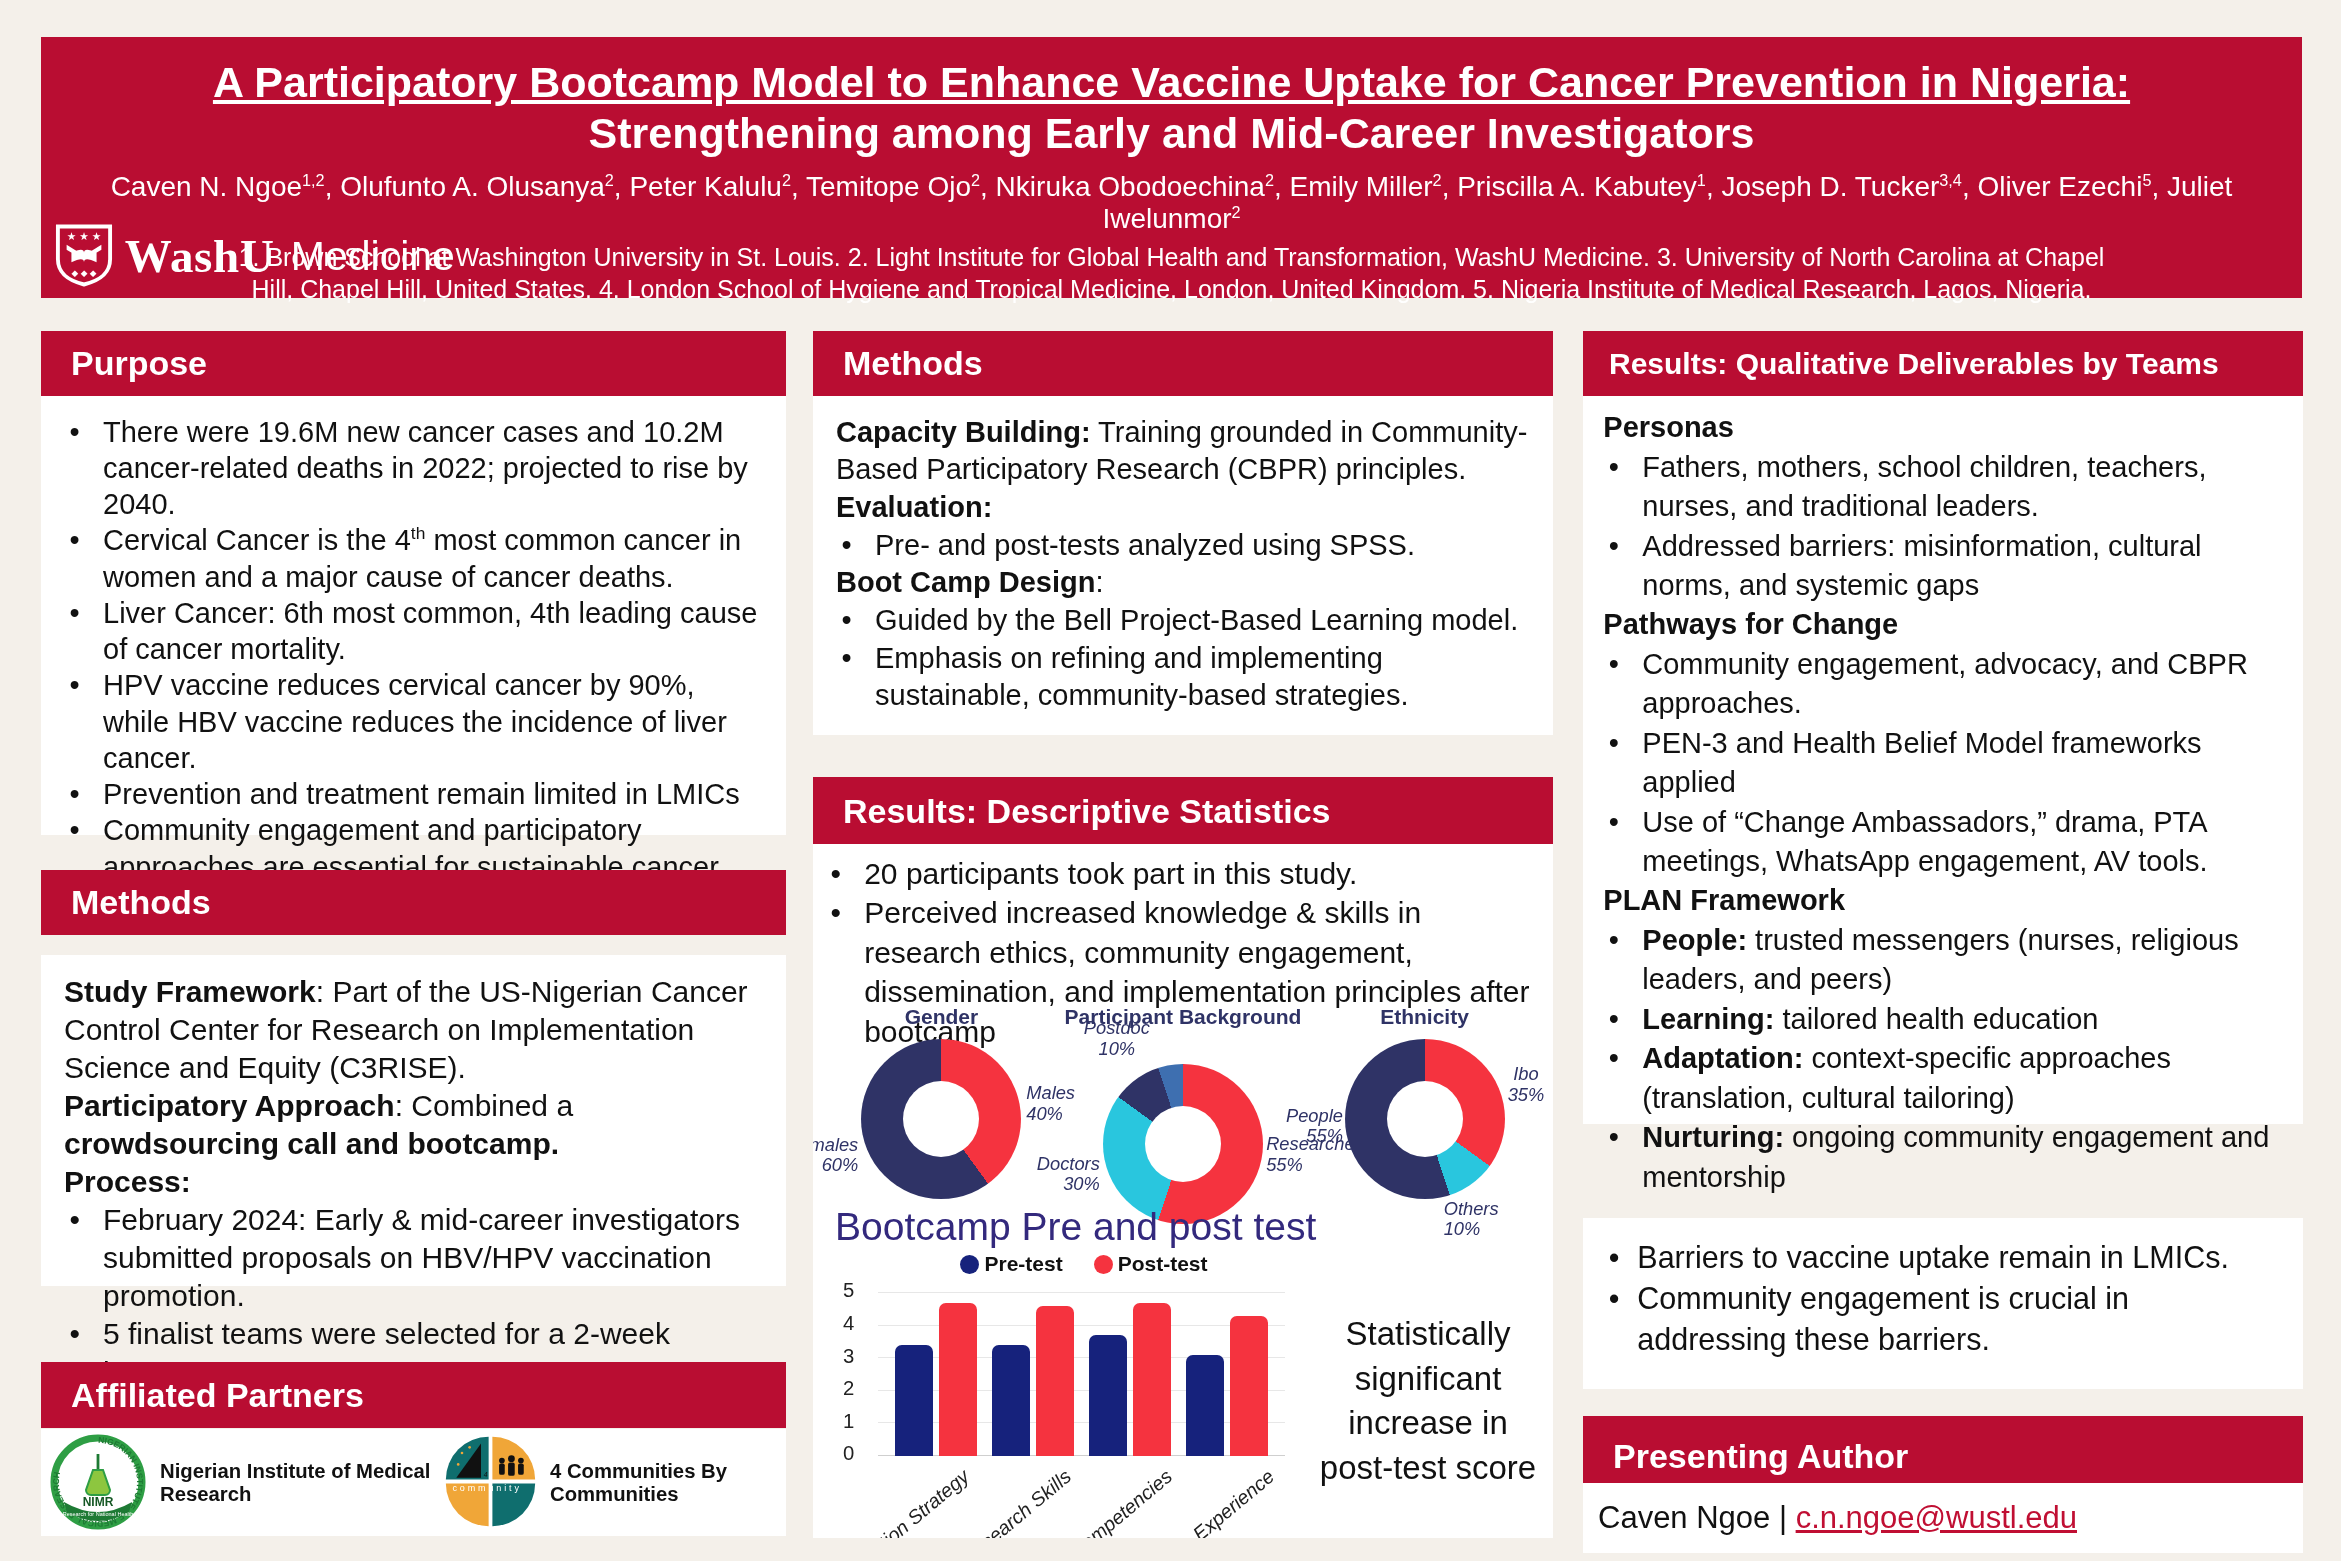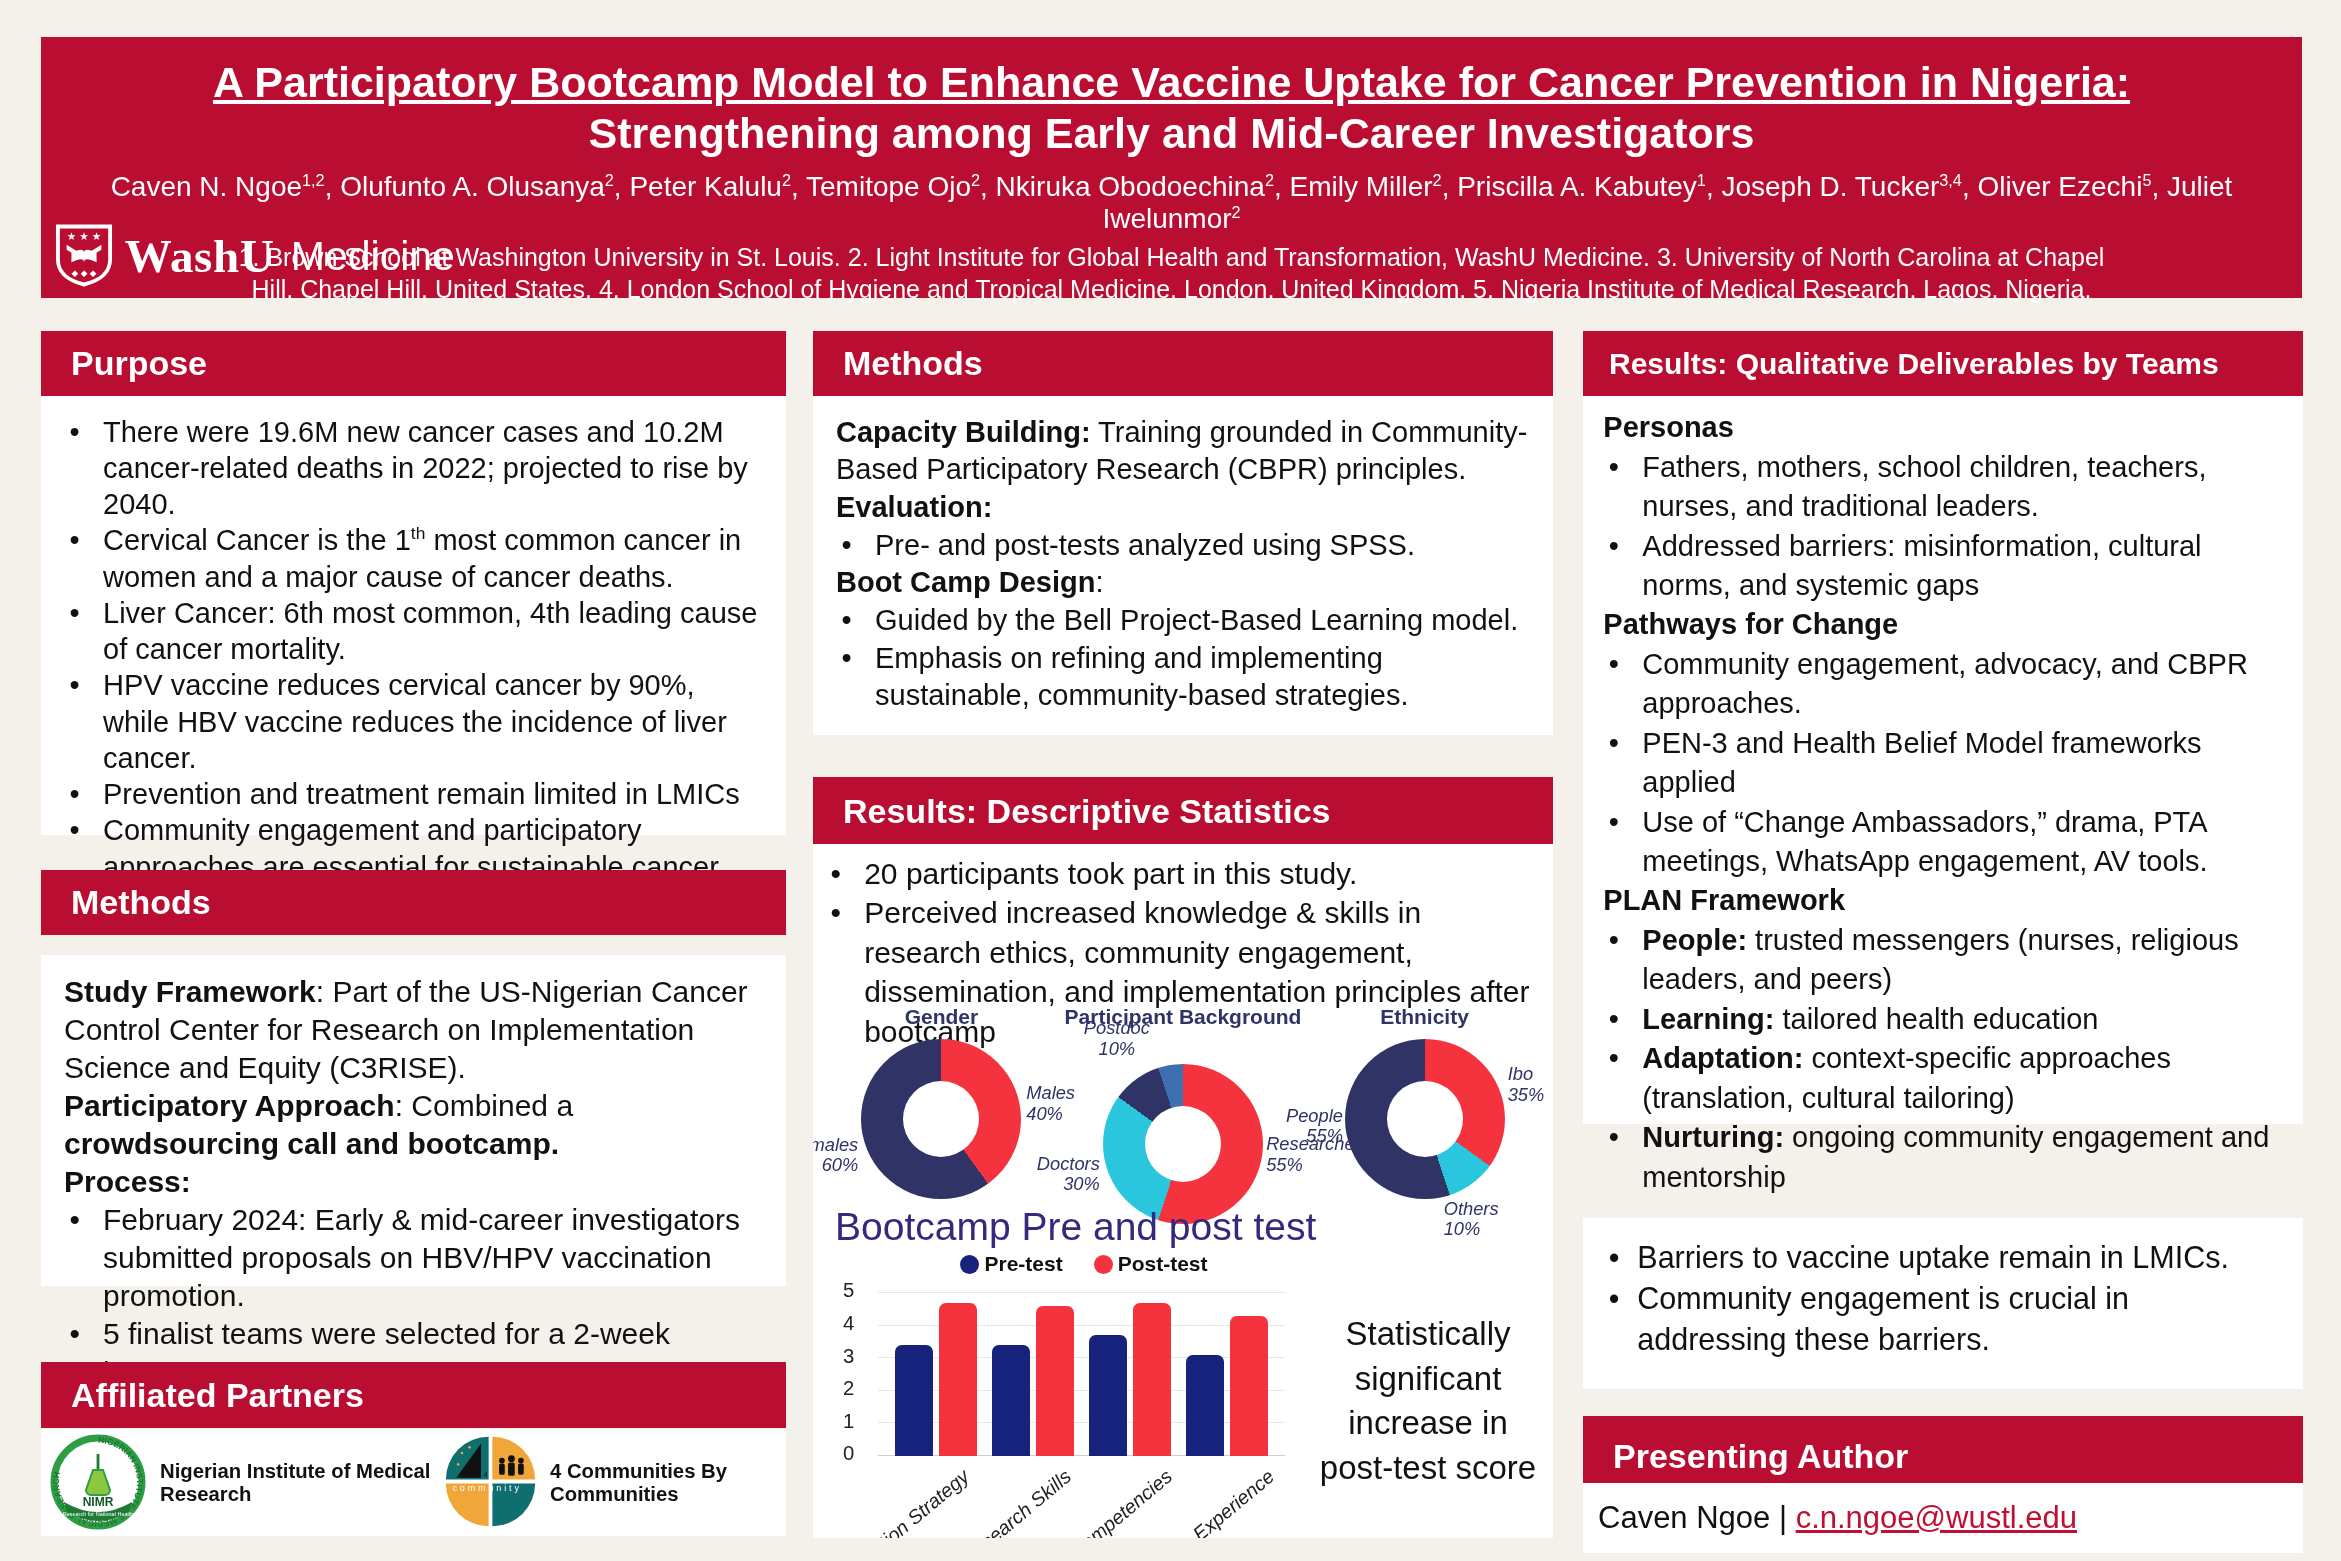--- a/index.html
+++ b/index.html
@@ -43,21 +43,21 @@
   .pb .dwrap{margin-top:35px;}
   .donut{width:160px;height:160px;border-radius:50%;position:relative;}
   .donut::after{content:"";position:absolute;inset:42px;background:#fff;border-radius:50%;}
   .dlabel{position:absolute;font-style:italic;color:#2F3366;font-size:18.3px;line-height:1.12;}
   .dlabel span{display:block;}
   .l-males{left:103%;top:28%;text-align:left;}
   .l-females{right:102%;top:60%;text-align:right;}
   .l-postdoc{bottom:103%;left:-12%;text-align:center;}
   .l-doctors{right:102%;top:56%;text-align:right;}
   .l-researchers{left:102%;top:44%;text-align:left;}
-  .l-ibo{left:102%;top:16%;text-align:left;}
+  .l-ibo{left:102%;top:16%;text-align:center;}
   .l-yoruba{right:101%;top:42%;text-align:right;}
   .l-others{left:62%;top:100%;text-align:left;}
   
   #bar-title{position:absolute;left:22px;top:361px;font-size:39px;color:#33297D;}
   #legend{position:absolute;left:88px;top:408px;width:366px;display:flex;justify-content:center;gap:31px;font-size:21px;font-weight:bold;}
   .litem{display:flex;align-items:center;gap:5px;}
   .ldot{width:19px;height:19px;border-radius:50%;display:inline-block;}
   #plot{position:absolute;left:65px;top:449px;width:407px;height:163px;}
   .tick{position:absolute;left:0;right:0;height:0;border-top:1.4px solid #E7E7E7;}
   .tick.base{border-top-color:#CFCFCF;}
@@ -107,21 +107,21 @@
   <div class="abs sec-head" style="left:41px;top:331px;width:745px;height:65px;">
     <span>Purpose</span>
   </div>
   <div class="abs sec-body" id="purpose-body" style="left:41px;top:396px;width:745px;height:439px;">
     <div class="line">
         <span class="dot">•</span>
         <span class="txt"><span>There were 19.6M new cancer cases and 10.2M cancer-related deaths in 2022; projected to rise by 2040.</span></span>
       </div>
     <div class="line">
         <span class="dot">•</span>
-        <span class="txt"><span>Cervical Cancer is the  1</span><sup>th</sup><span> most common cancer in women and a major cause of cancer deaths.</span></span>
+        <span class="txt"><span>Cervical Cancer is the  4</span><sup>th</sup><span> most common cancer in women and a major cause of cancer deaths.</span></span>
       </div>
     <div class="line">
         <span class="dot">•</span>
         <span class="txt"><span>Liver Cancer: 6th most common, 4th leading cause of cancer mortality.</span></span>
       </div>
     <div class="line">
         <span class="dot">•</span>
         <span class="txt"><span>HPV vaccine reduces cervical cancer by 90%, while HBV vaccine reduces the incidence of liver cancer.</span></span>
       </div>
     <div class="line">

